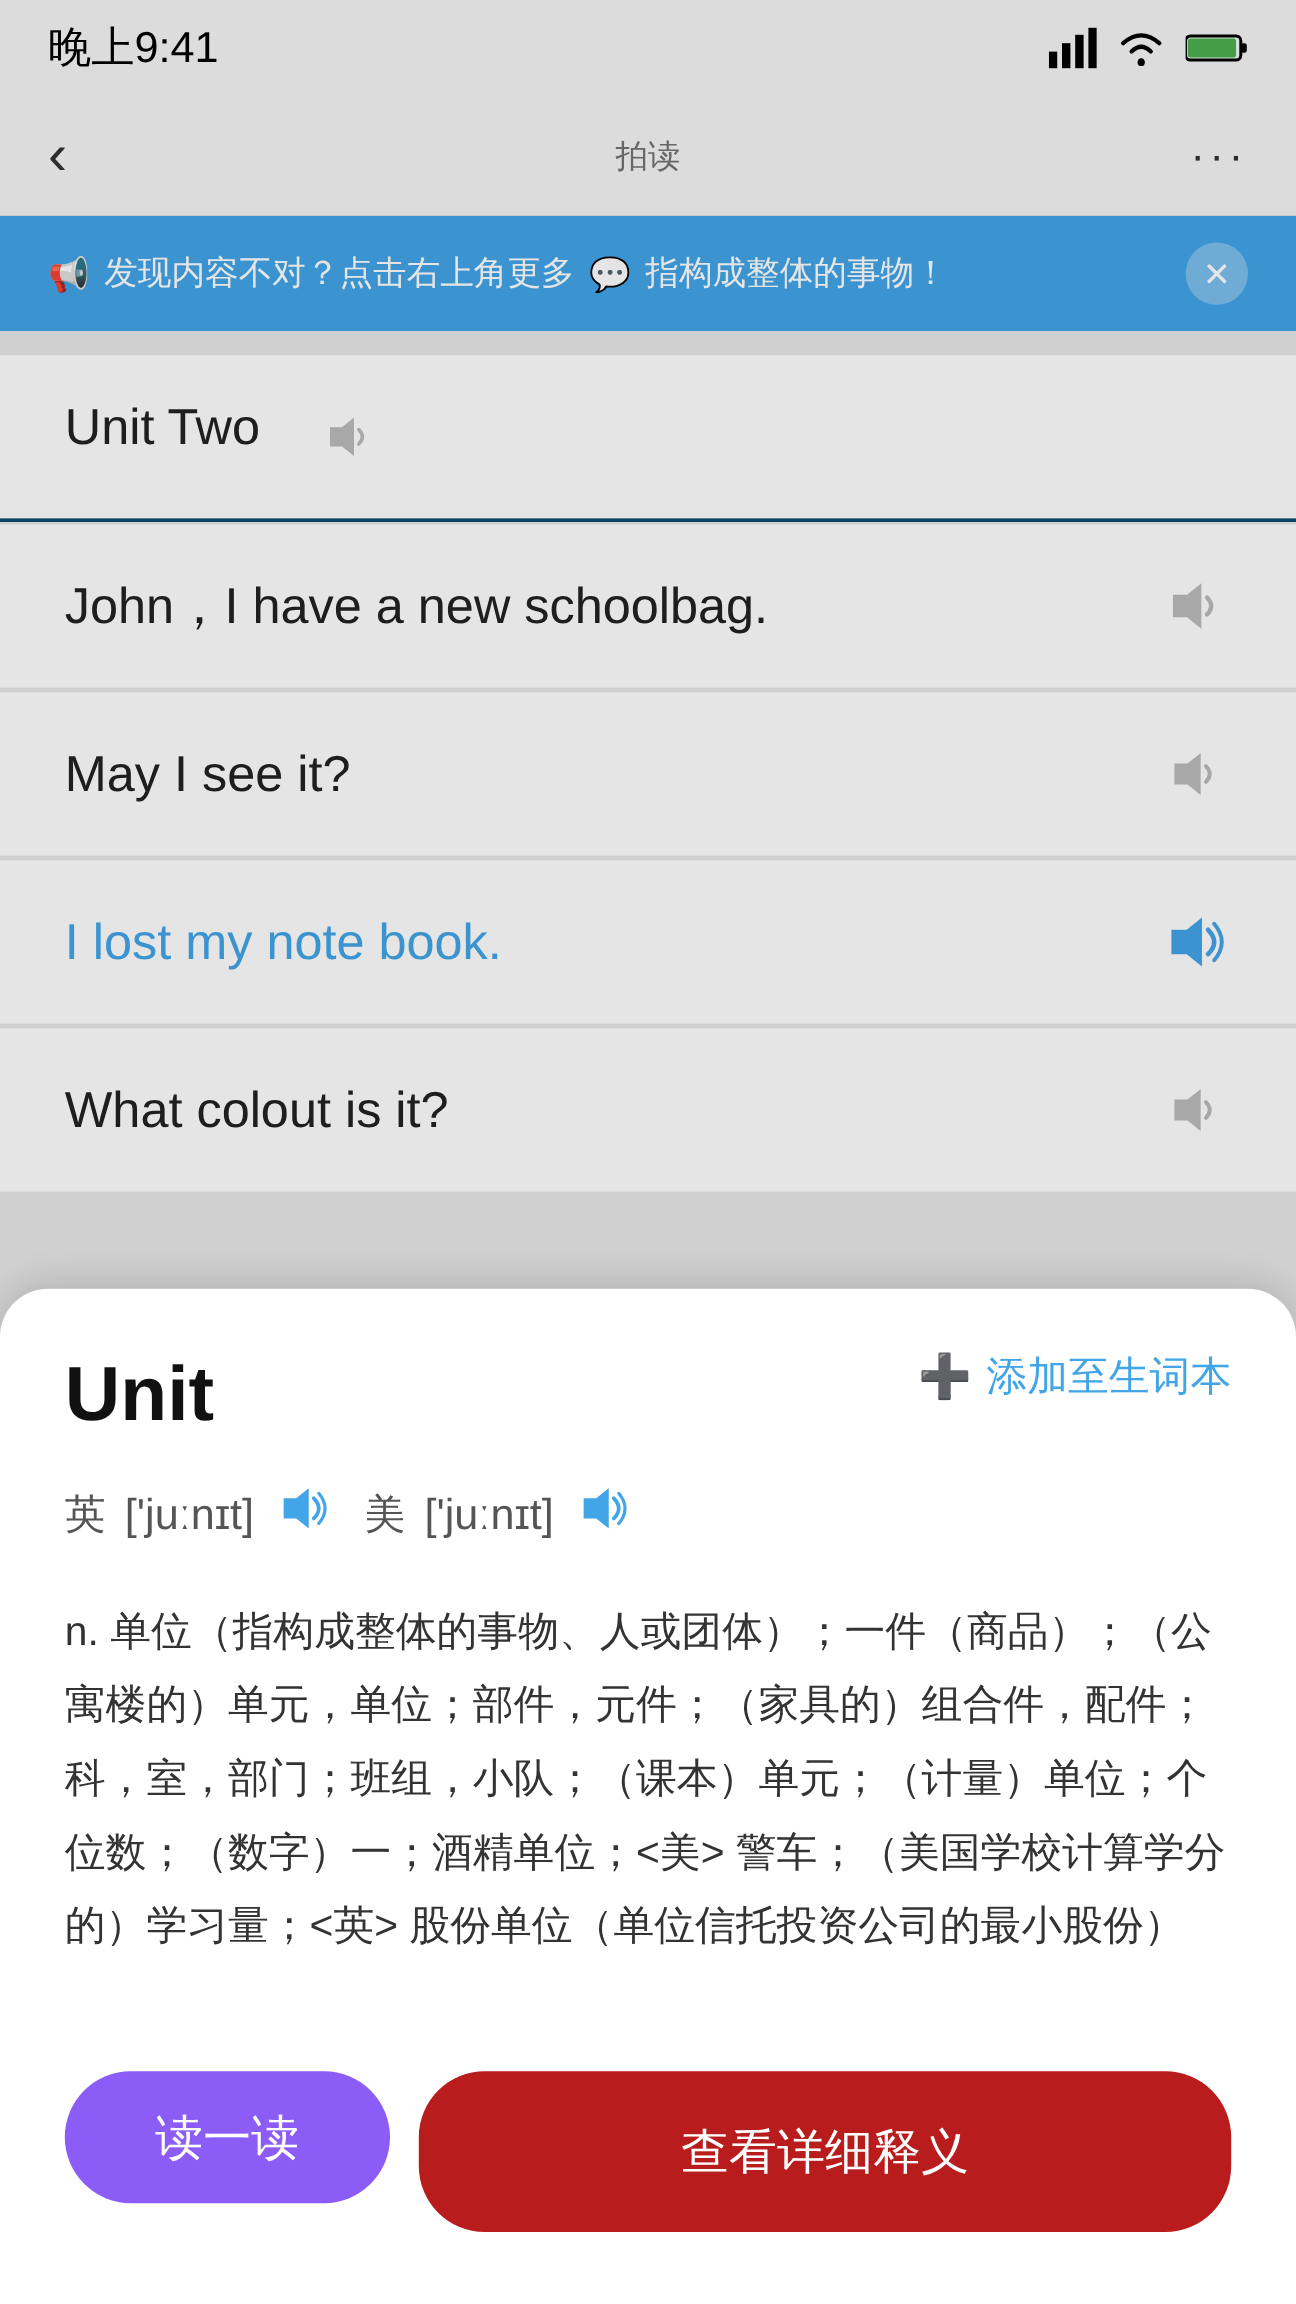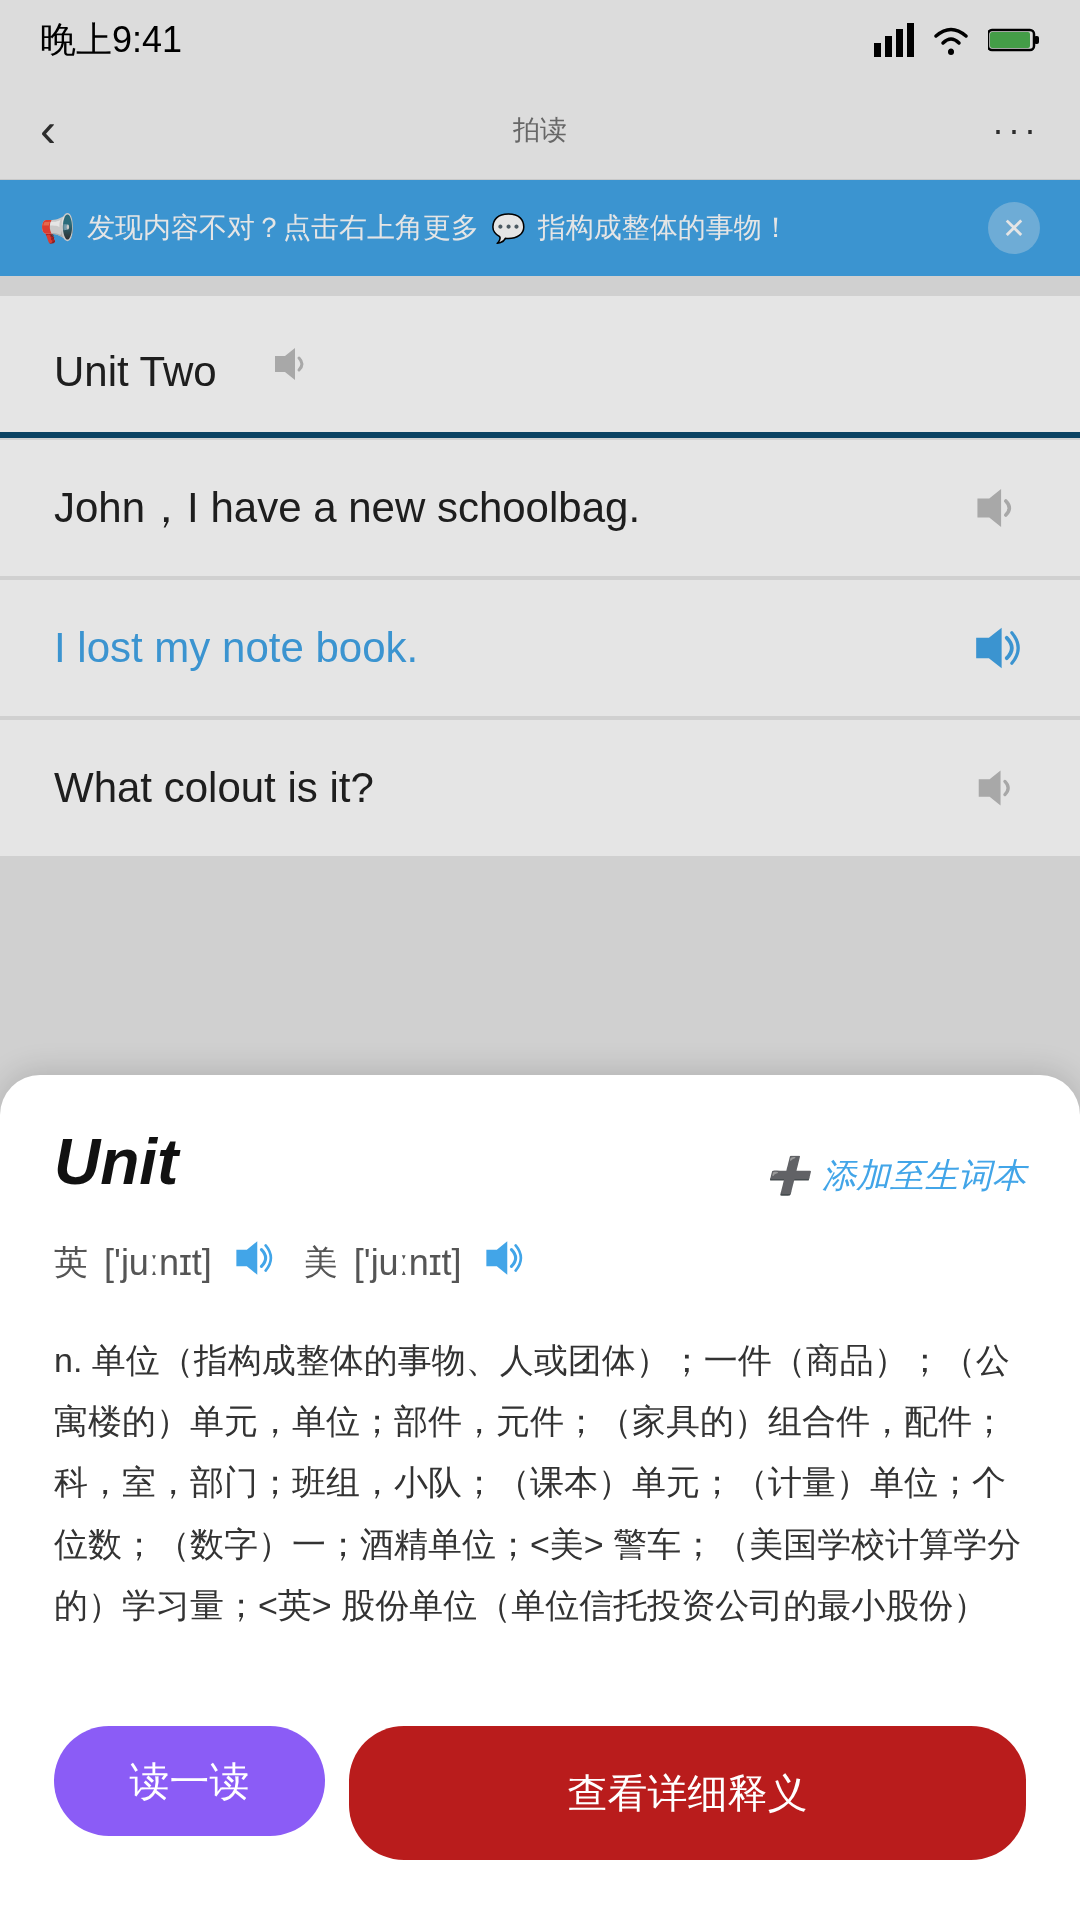--- a/index.html
+++ b/index.html
@@ -130,23 +130,23 @@
       cursor: pointer;
       flex-shrink: 0;
     }
 
     
     .unit-two-item {
       background: #fff;
       margin: 0 0 2px 0;
       padding: 36px 54px;
       display: flex;
-      align-items: flex-end;
+      align-items: flex-start;
       gap: 40px;
-      border-bottom: 6px solid #0c4a6e;
+      border-bottom: 3px solid #0c4a6e;
     }
 
     
     .overlay {
       position: absolute;
       top: 0;
       left: 0;
       width: 100%;
       height: 100%;
       background: rgba(0,0,0,0.1);
@@ -161,24 +161,23 @@
       width: 100%;
       background: #fff;
       border-radius: 40px 40px 0 0;
       padding: 50px 54px 0;
       z-index: 10;
       box-shadow: 0 -4px 30px rgba(0,0,0,0.15);
     }
 
     .dict-header {
       display: flex;
-      align-items: flex-end;
+      align-items: flex-start;
       justify-content: space-between;
       margin-bottom: 36px;
-      font-style: italic;
     }
     .dict-word {
       font-size: 64px;
       font-weight: 700;
       color: #111;
     }
     .add-vocab-btn {
       display: flex;
       align-items: center;
       gap: 12px;
@@ -323,20 +322,29 @@
   <div class="text-item">
     <span class="text-content">John，I have a new schoolbag.</span>
     <div class="speaker-btn">
       <svg width="52" height="52" viewBox="0 0 44 44">
         <polygon points="8,14 18,14 28,6 28,38 18,30 8,30" fill="#bbb"></polygon>
         <path d="M32 16 Q38 22 32 28" stroke="#bbb" stroke-width="3" fill="none" stroke-linecap="round"></path>
       </svg>
     </div>
   </div>
 
+  <div class="text-item">
+    <span class="text-content">May I see it?</span>
+    <div class="speaker-btn">
+      <svg width="48" height="48" viewBox="0 0 44 44">
+        <polygon points="8,14 18,14 28,6 28,38 18,30 8,30" fill="#bbb"></polygon>
+        <path d="M32 16 Q38 22 32 28" stroke="#bbb" stroke-width="3" fill="none" stroke-linecap="round"></path>
+      </svg>
+    </div>
+  </div>
 
   <div class="text-item active">
     <span class="text-content" style="color:#42a5e8;">I lost my note book.</span>
     <div class="speaker-btn">
       <svg width="56" height="56" viewBox="0 0 44 44">
         <polygon points="8,14 18,14 28,6 28,38 18,30 8,30" fill="#42a5e8"></polygon>
         <path d="M32 14 Q40 22 32 30" stroke="#42a5e8" stroke-width="3" fill="none" stroke-linecap="round"></path>
         <path d="M36 10 Q46 22 36 34" stroke="#42a5e8" stroke-width="2.5" fill="none" stroke-linecap="round"></path>
       </svg>
     </div>

